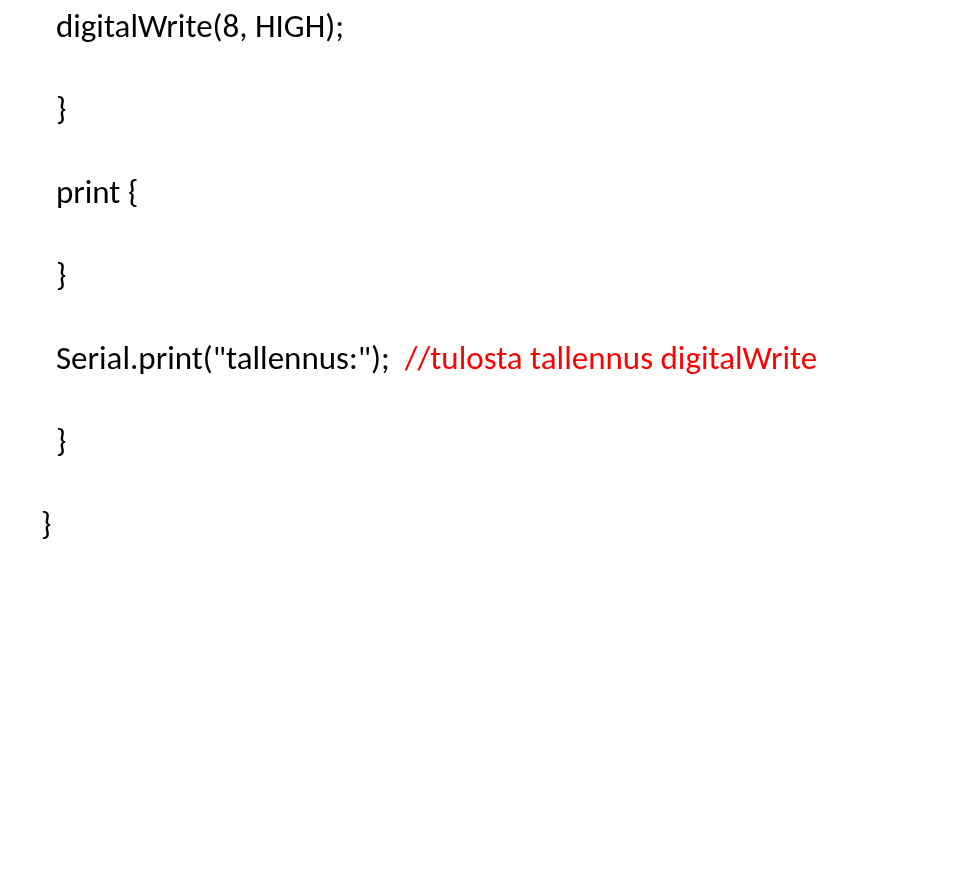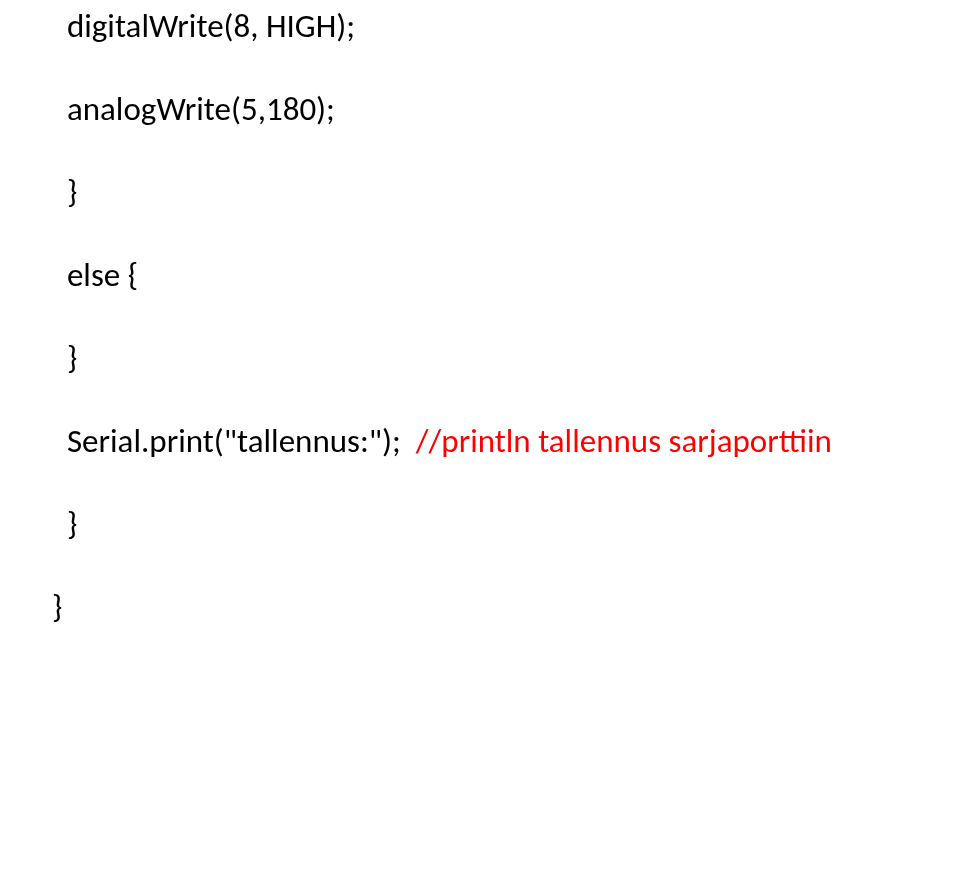--- a/index.html
+++ b/index.html
@@ -11,31 +11,30 @@
     font-family: Calibri, "Segoe UI", Arial, sans-serif;
     font-size: 33px;
     color: #000000;
     overflow: hidden;
   }
   .page {
     padding: 10px 0 0 40px;
     line-height: 1.0;
   }
   .line {
-    margin: 0 0 50px 12px;
+    margin: 0 0 50px 1px;
     white-space: pre;
   }
   .code-color { color: #000000; }
   .comment-color { color: #ff0000; }
 </style>
 </head>
 <body>
 
 <div class="page">
   <div class="line">  digitalWrite(8, HIGH);</div>
-  <div class="line">  analogWrite(5,180);</div>
   <div class="line">  }</div>
-  <div class="line">  else {</div>
+  <div class="line">  print {</div>
   <div class="line">  }</div>
-  <div class="line"><span class="code-color">  Serial.print("tallennus:");  </span><span class="comment-color">//println tallennus sarjaporttiin</span></div>
+  <div class="line"><span class="code-color">  Serial.print("tallennus:");  </span><span class="comment-color">//tulosta tallennus digitalWrite</span></div>
   <div class="line">  }</div>
   <div class="line">}</div>
 </div>
 
 </body></html>

